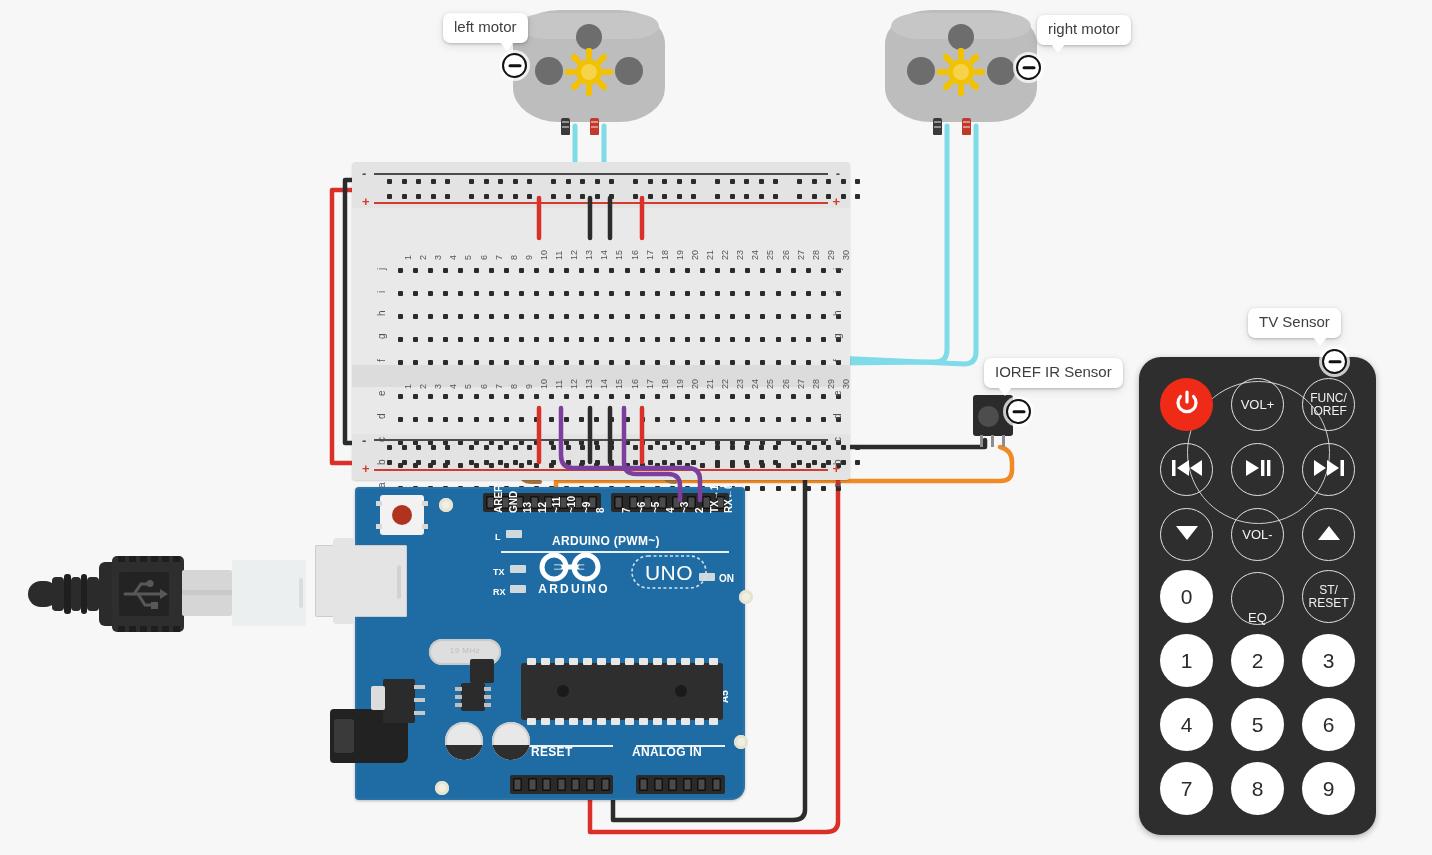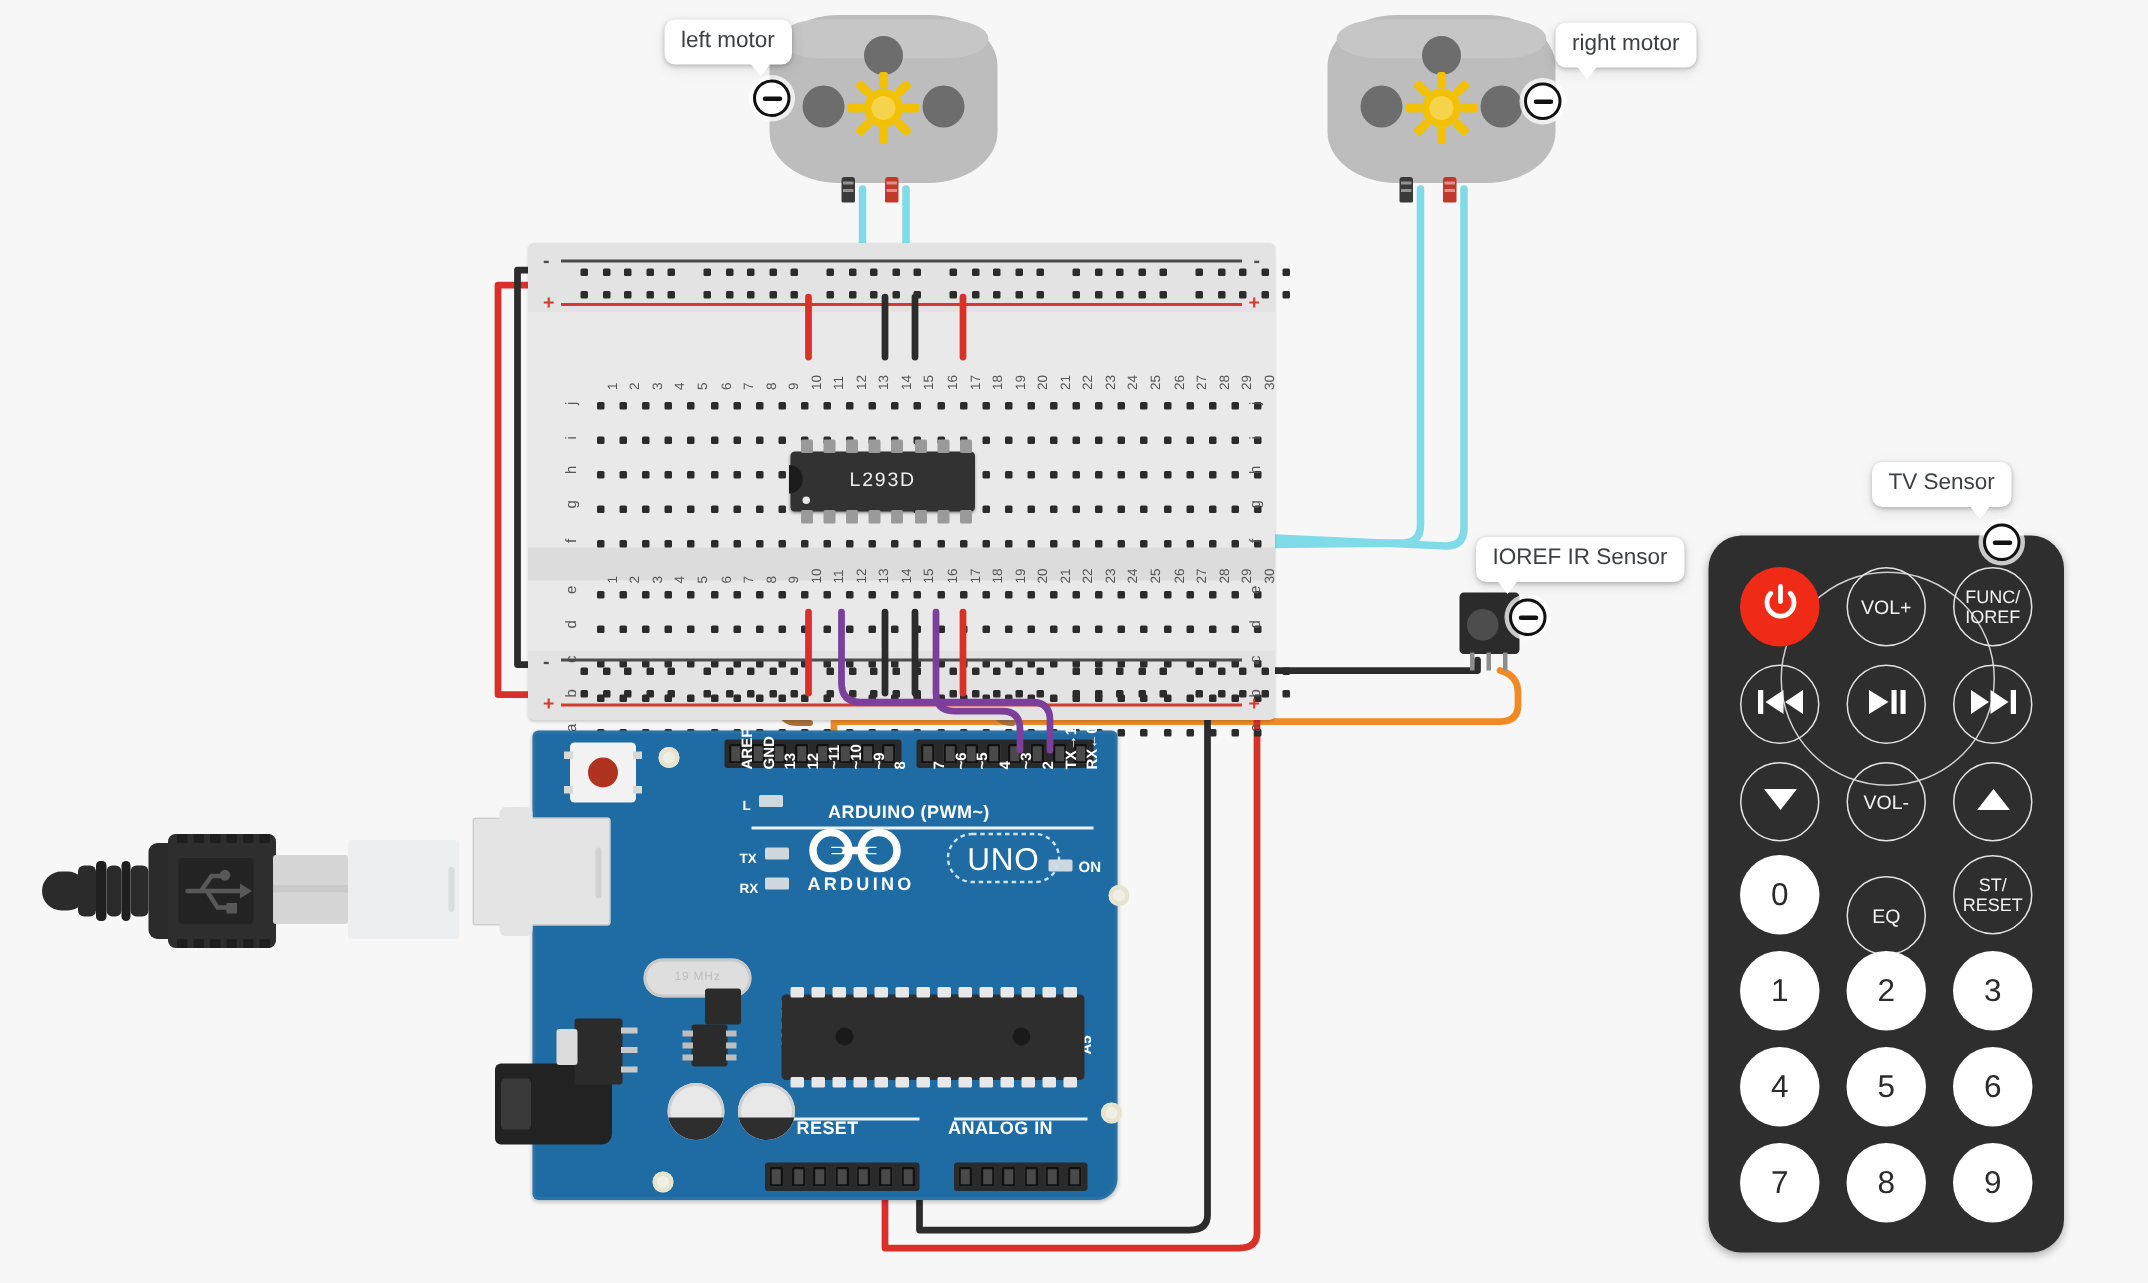--- a/index.html
+++ b/index.html
@@ -803,44 +803,20 @@
       <path d="M610,408 L610,462" stroke="#2c2c2c" stroke-width="4.5"></path>
       <path d="M642,408 L642,462" stroke="#d9302a" stroke-width="4.5"></path>
 
       <path d="M561,408 L561,455 Q561,468 573,468 L688,468 Q700,468 700,480 L700,500" stroke="#7d3f9c" stroke-width="4.5"></path>
       <path d="M624,408 L624,462 Q624,474 636,474 L668,474 Q680,474 680,486 L680,500" stroke="#7d3f9c" stroke-width="4.5"></path>
 
       <path d="M663,470 Q663,484 651,484 L550,484 L550,500" stroke="#f08a24" stroke-width="4.5" style="display:none"></path>
     </g>
   </svg>
 
-  <div id="ic">
-    <div class="pkg">
-      <div class="dot"></div>
-      <div class="lbl">L293D</div>
-    </div>
-    <div id="ic-pins">
-        <div class="pin up" style="left: 7px;"></div>
-        <div class="pin dn" style="left: 7px;"></div>
-        <div class="pin up" style="left: 22.1px;"></div>
-        <div class="pin dn" style="left: 22.1px;"></div>
-        <div class="pin up" style="left: 37.2px;"></div>
-        <div class="pin dn" style="left: 37.2px;"></div>
-        <div class="pin up" style="left: 52.3px;"></div>
-        <div class="pin dn" style="left: 52.3px;"></div>
-        <div class="pin up" style="left: 67.4px;"></div>
-        <div class="pin dn" style="left: 67.4px;"></div>
-        <div class="pin up" style="left: 82.5px;"></div>
-        <div class="pin dn" style="left: 82.5px;"></div>
-        <div class="pin up" style="left: 97.6px;"></div>
-        <div class="pin dn" style="left: 97.6px;"></div>
-        <div class="pin up" style="left: 112.7px;"></div>
-        <div class="pin dn" style="left: 112.7px;"></div>
-      </div>
-  </div>
 
   <div class="motor" id="motor-left" style="left:513px;top:10px;">
     <div class="body"></div>
     <div class="shaft"></div>
     <div class="hole l"></div>
     <div class="hole r"></div>
     <div class="gear">
       <svg viewBox="0 0 48 48" width="48" height="48">
         <g fill="#f2c200">
           <circle cx="24" cy="24" r="13"></circle>
@@ -1218,21 +1194,21 @@
           <span style="white-space: pre-line;">VOL-</span>
         </div>
         <div class="rbtn outline" style="left: 163px; top: 151px;">
           <span><svg viewBox="0 0 26 20" width="26" height="20">
               <polygon points="13,3 24,17 2,17" fill="#fff"></polygon>
             </svg></span>
         </div>
         <div class="rbtn filled" style="left: 21px; top: 213px;">
           <span style="white-space: pre-line;">0</span>
         </div>
-        <div class="rbtn outline" style="left: 92px; top: 227px;">
+        <div class="rbtn outline" style="left: 92px; top: 215px; align-items: flex-end;">
           <span style="white-space: pre-line;">EQ</span>
         </div>
         <div class="rbtn outline small" style="left: 163px; top: 213px;">
           <span style="white-space: pre-line;">ST/
 RESET</span>
         </div>
         <div class="rbtn filled" style="left: 21px; top: 277px;">
           <span style="white-space: pre-line;">1</span>
         </div>
         <div class="rbtn filled" style="left: 92px; top: 277px;">

